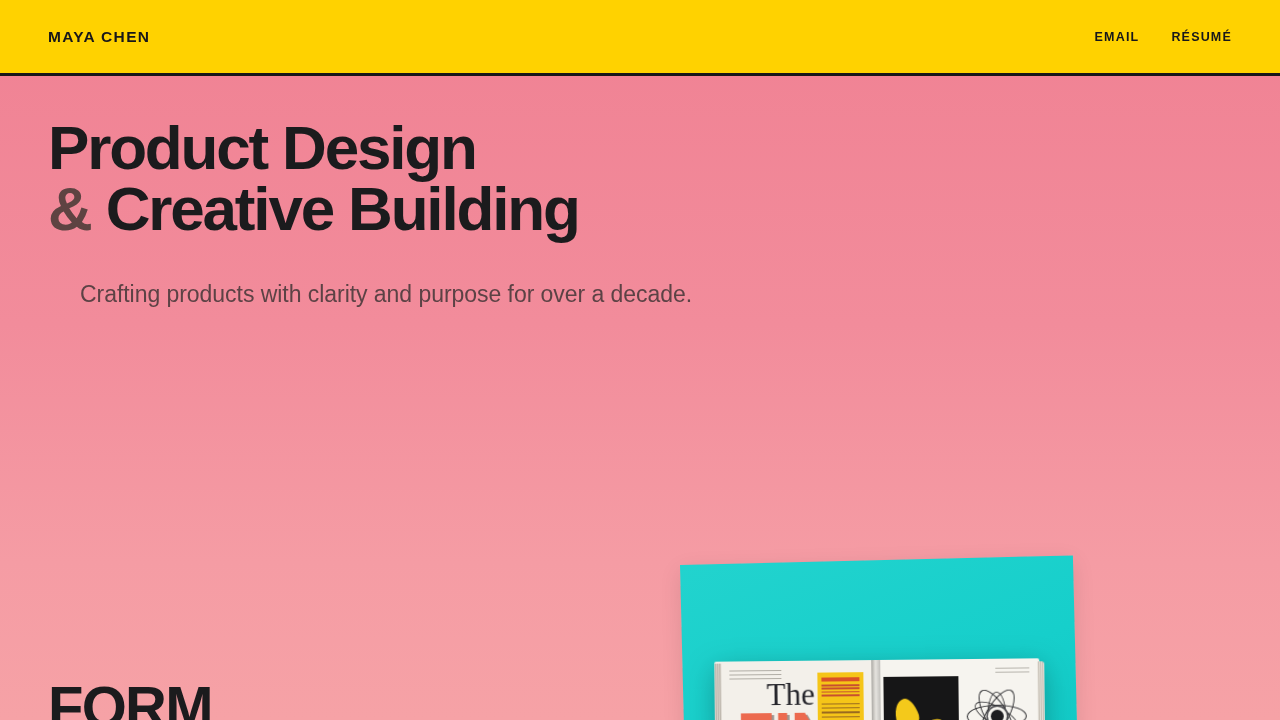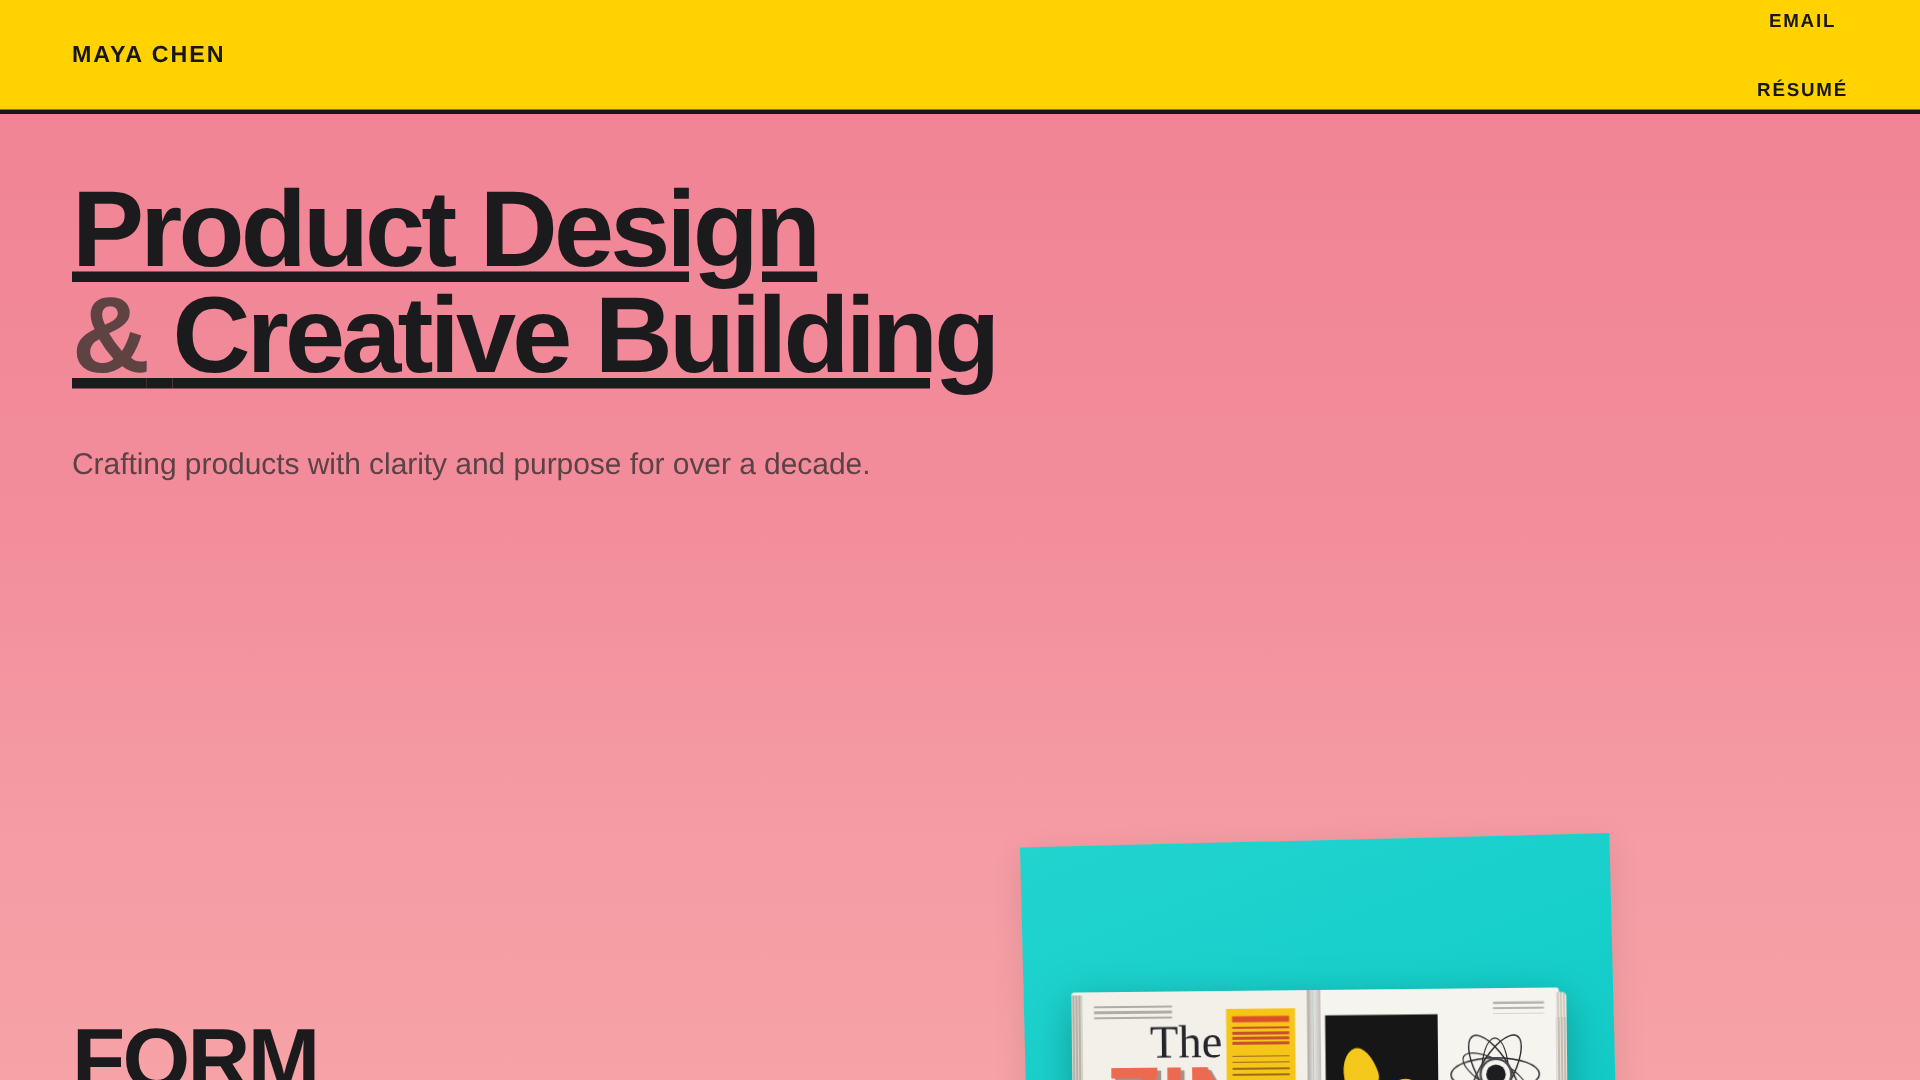--- a/index.html
+++ b/index.html
@@ -23,50 +23,50 @@
     background:#FFD200;
     border-bottom:3px solid #17171A;
     display:flex; align-items:center;
     z-index:40;
   }
   .brand {
     position:absolute; left:48px;
     font-size:15.5px; font-weight:700; letter-spacing:.085em;
     color:#17171A; white-space:nowrap;
   }
-  .nav { position:absolute; right:48px; display:flex; align-items:center; gap:32px;flex-direction:column; }
+  .nav { position:absolute; right:48px; display:flex; align-items:flex-start; gap:32px; }
   .nav-link {
     font-size:12.5px; font-weight:700; letter-spacing:.095em;
     color:#17171A; text-decoration:none; white-space:nowrap;
   }
 
   
   .hero { position:absolute; left:48px; top:118px; z-index:20; }
 
   .headline {
-    font-size:72px;
+    font-size:62px;
     font-weight:700;
     line-height:0.98;
     letter-spacing:-0.035em;
     color:#1B1B1D;
     white-space:nowrap;
-    text-decoration:underline;
   }
   .headline .amp {
     color:#5E4342;
     font-weight:700;
   }
 
   .subhead {
     margin-top:36px;
-    font-size:20px;
+    font-size:23px;
     line-height:1.58;
     color:#5C4245;
     letter-spacing:-0.002em;
     white-space:nowrap;
+    margin-left:32px;
   }
 
   
   .section-heading {
     position:absolute; left:48px; top:678px;
     font-size:58px; font-weight:700; letter-spacing:-0.03em;
     color:#1B1B1D; line-height:1; z-index:20;
   }
 
   

